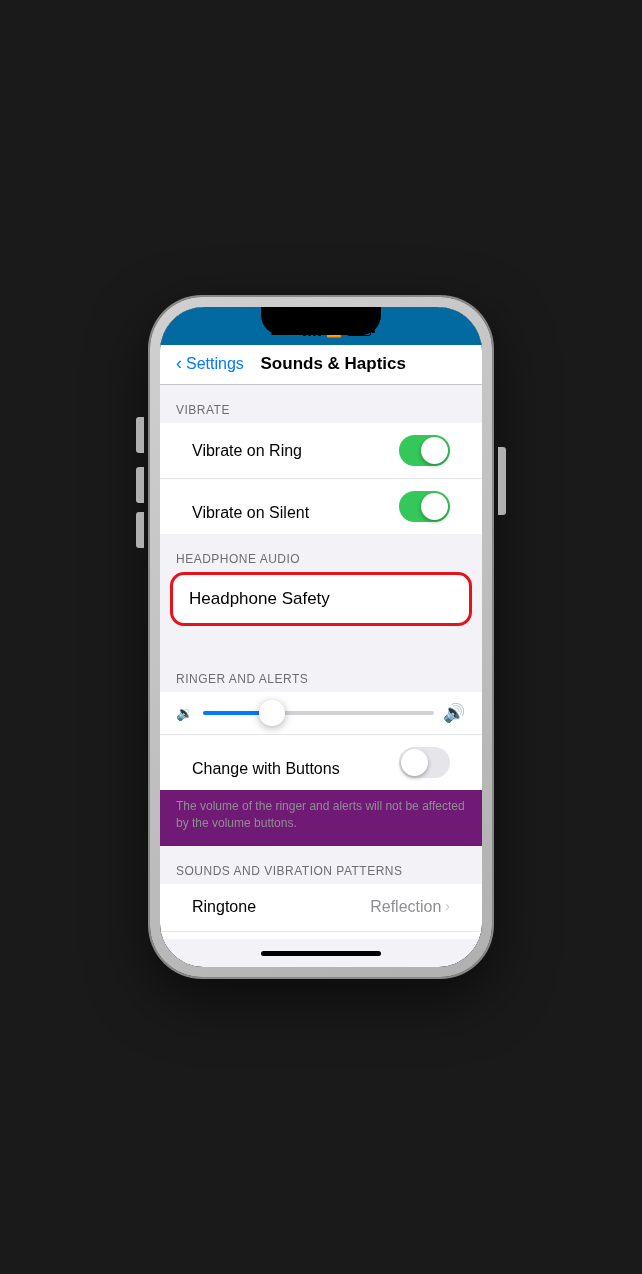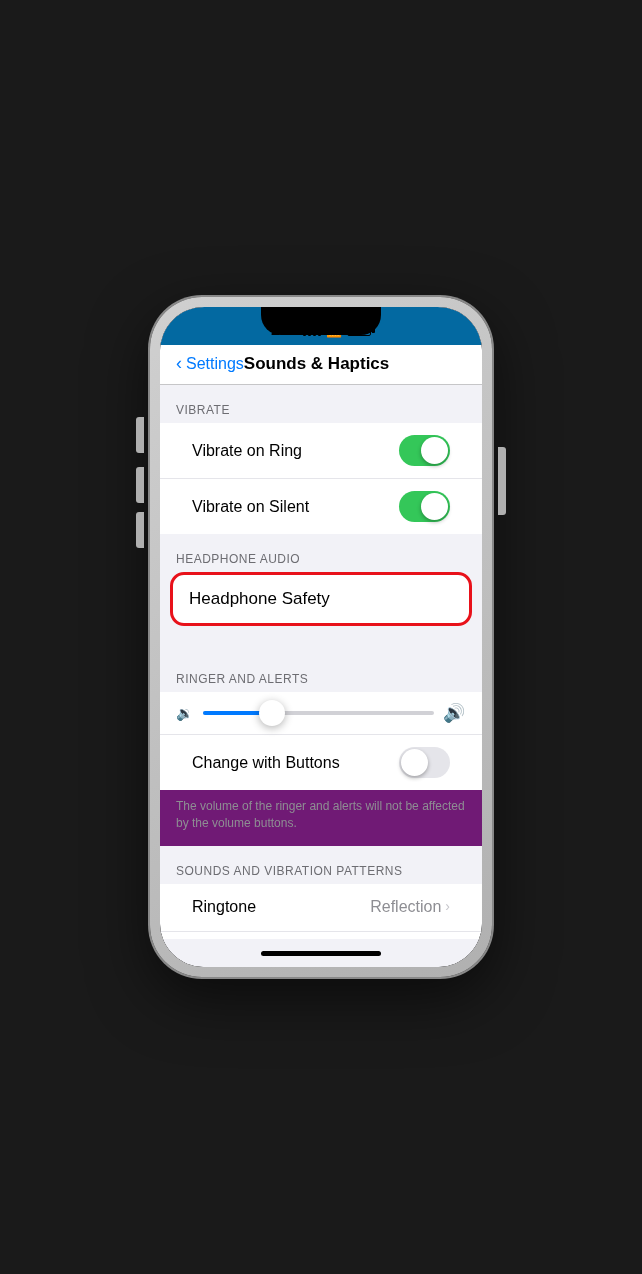--- a/index.html
+++ b/index.html
@@ -167,21 +167,21 @@
     }
 
     .back-chevron {
       font-size: 18px;
       font-weight: 300;
       margin-right: 1px;
     }
 
     .nav-title {
       flex: 1;
-      text-align: left;
+      text-align: right;
       font-size: 17px;
       font-weight: 600;
       color: #000;
       margin-right: 60px;
     }
 
     
     .content {
       flex: 1;
       overflow-y: auto;
@@ -209,20 +209,21 @@
       align-items: center;
       justify-content: space-between;
       padding: 12px 32px;
       border-bottom: 1px solid #e5e5ea;
       background: #fff;
       min-height: 48px;
     }
 
     .settings-row:last-child {
       border-bottom: none;
+      align-items: flex-end;
     }
 
     .row-label {
       font-size: 16px;
       color: #000;
     }
 
     
     .toggle {
       width: 51px;

